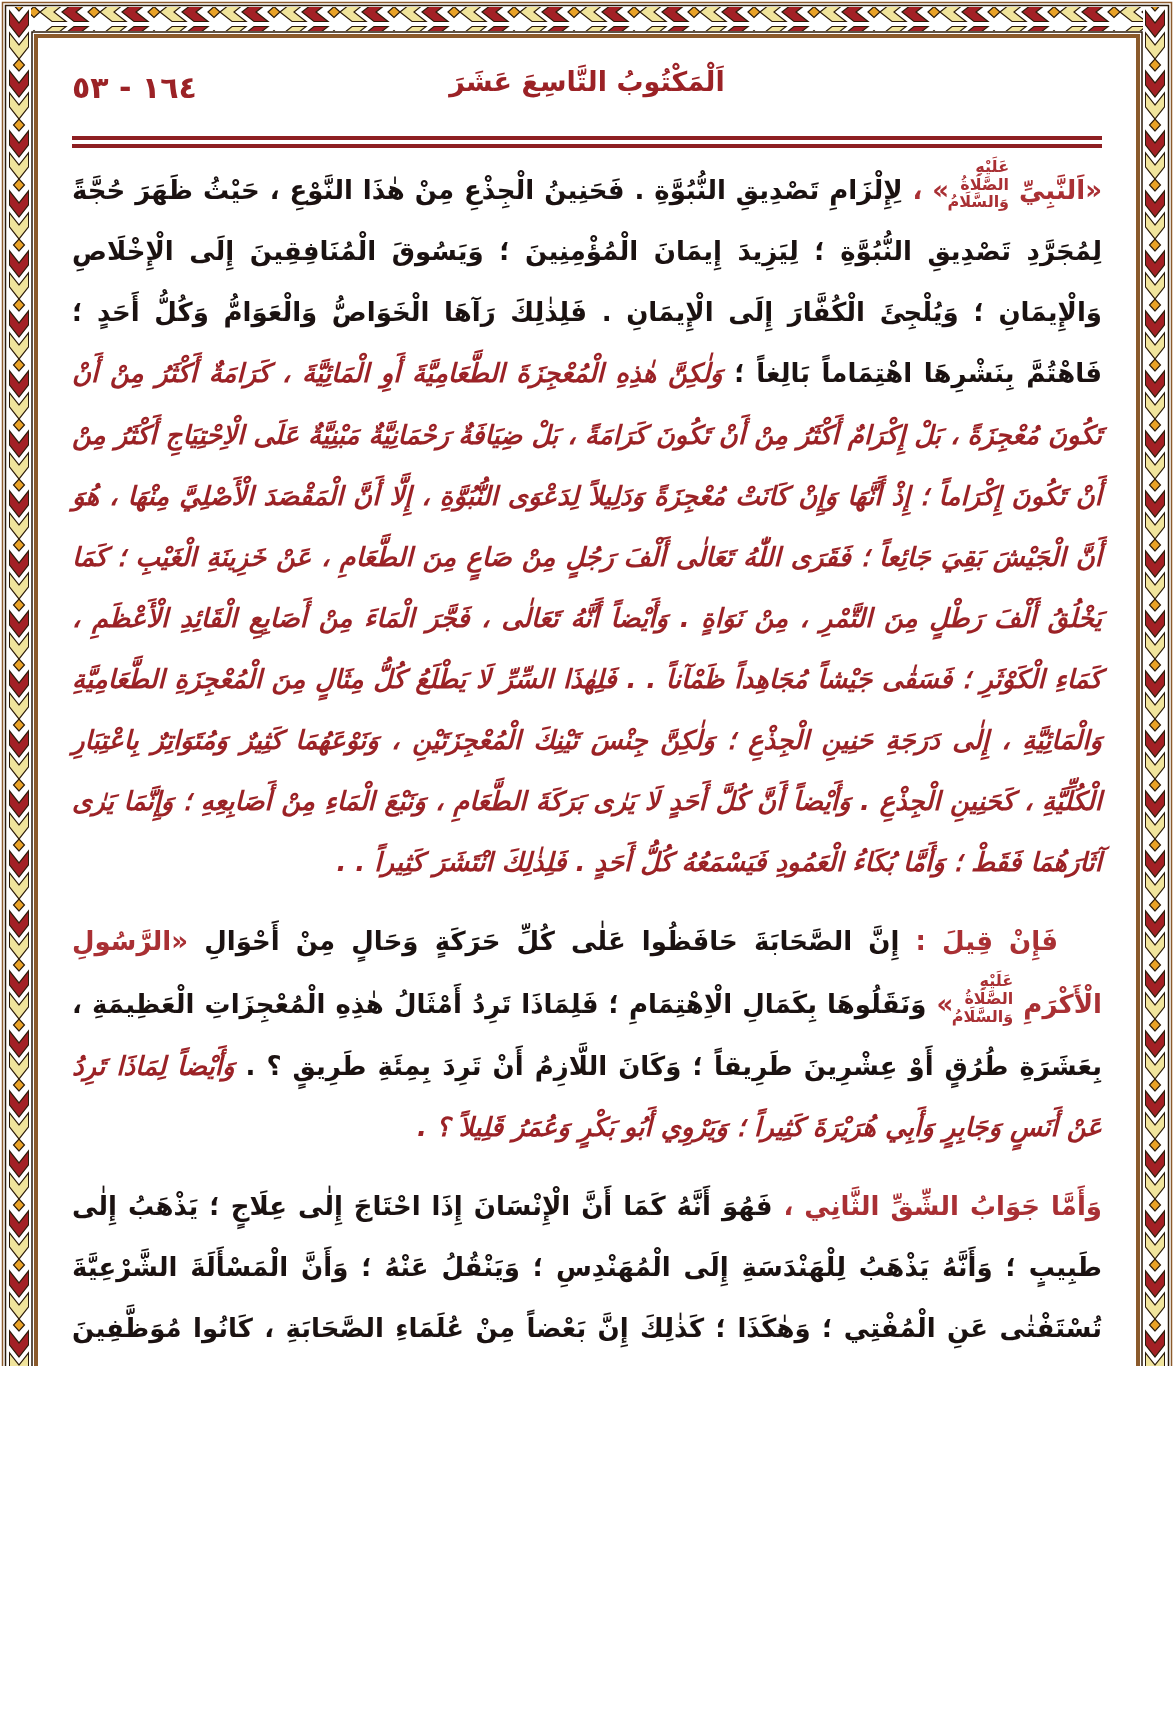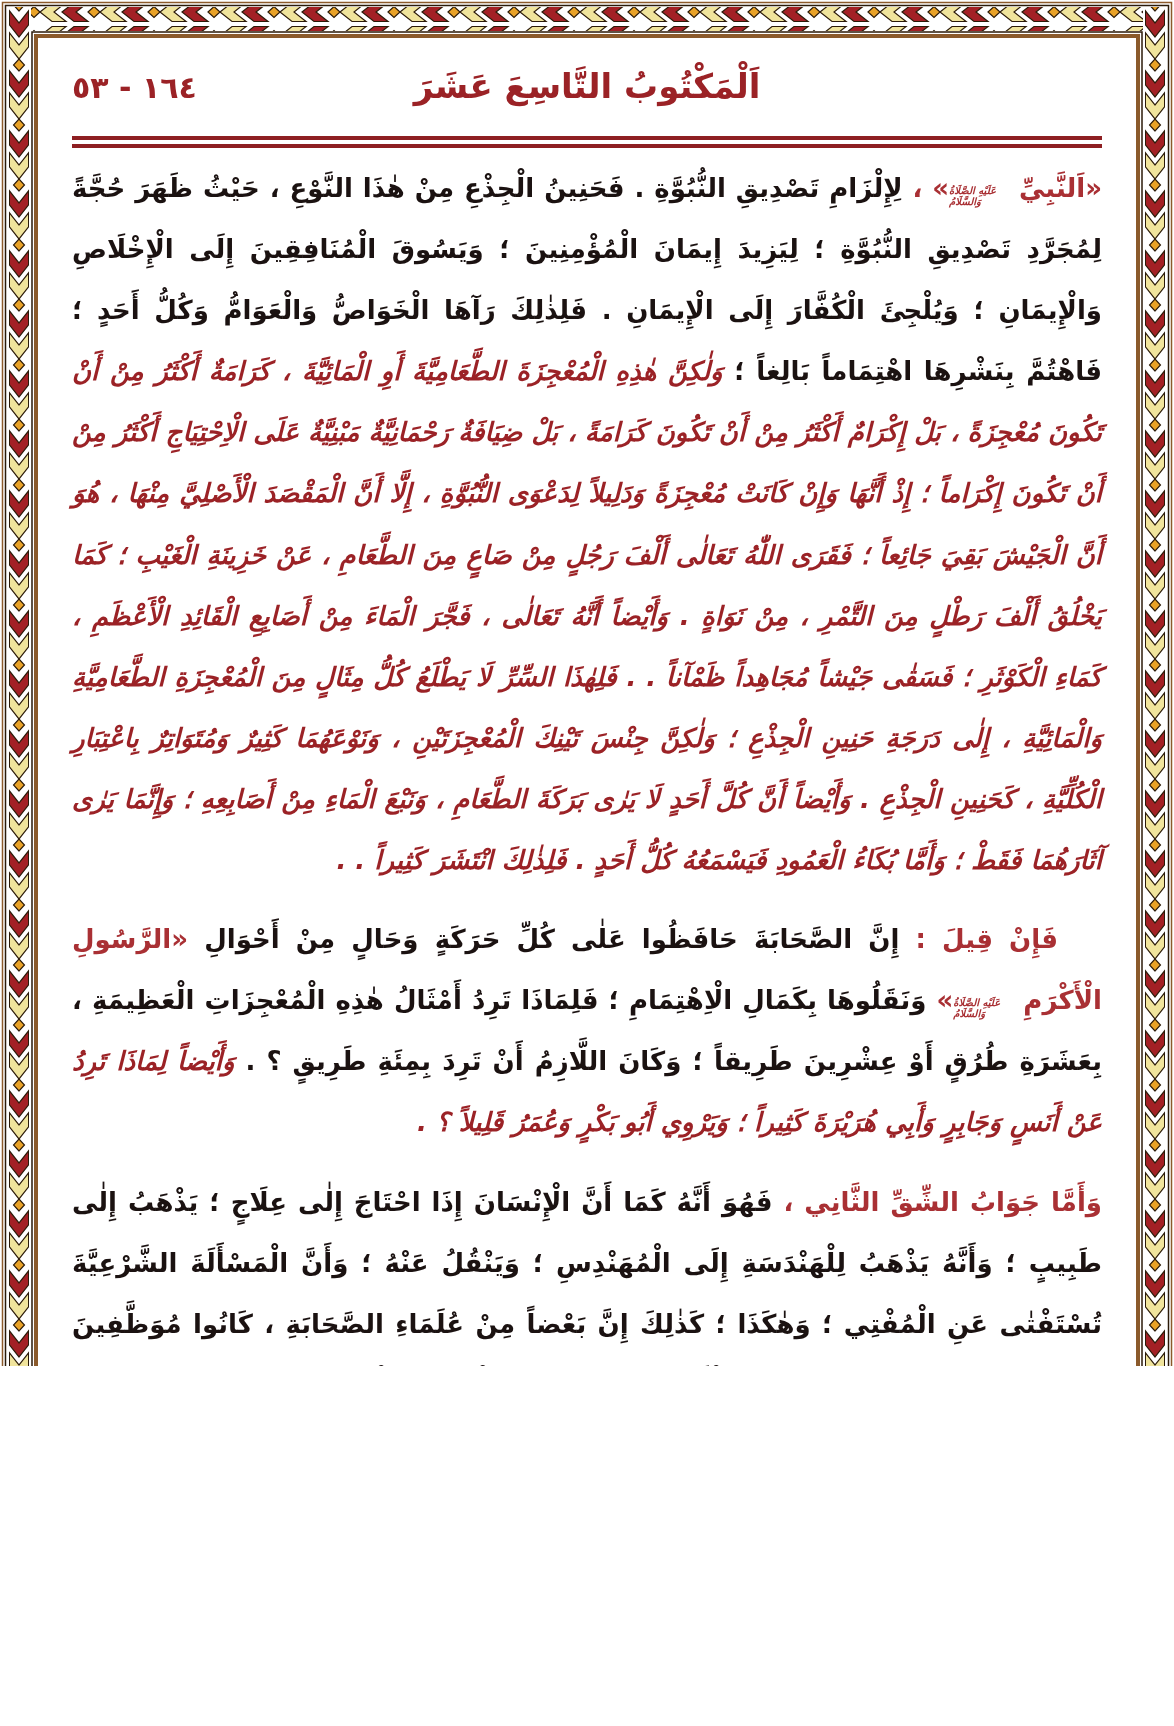--- a/index.html
+++ b/index.html
@@ -15,21 +15,21 @@
     position:absolute;
     top:44px;right:44px;bottom:44px;left:44px;
     z-index:1;
     direction:rtl;
     padding:14px 28px 0 28px;
   }
   .header{position:relative;height:74px;}
   .title{
     margin:0;
     position:absolute;left:50%;top:8px;transform:translateX(-50%);
-    font-size:34px;font-weight:bold;color:#9B2226;
+    font-size:27px;font-weight:bold;color:#9B2226;
     white-space:nowrap;
   }
   .pagenum{
     position:absolute;left:0;top:12px;
     font-size:30px;font-weight:bold;color:#9B2226;
     white-space:nowrap;
   }
   .rule{
     height:4px;
     border-top:4px solid #8E1F22;
@@ -45,28 +45,27 @@
     text-align:justify;
     color:#1b1211;
   }
   .para.indent{text-indent:44px;}
   .seg-black{color:#1b1211;}
   .seg-red{color:#9B2226;font-style:italic;}
   .seg-bright{color:#A93034;}
   .stamp{
     display:inline-block;
     width:60px;
-    font-size:10px;
+    font-size:16px;
     line-height:1.1;
-    text-align:left;
+    text-align:right;
     color:#A93034;
     vertical-align:-8px;
     text-indent:0;
     white-space:normal;
-    font-style:italic;
   }
 </style>
 </head>
 <body>
 
 <div class="page">
 
   <svg class="frame" width="1174" height="1726" viewBox="0 0 1174 1726">
     <defs>
       <pattern id="chain" width="60" height="24" patternUnits="userSpaceOnUse">

